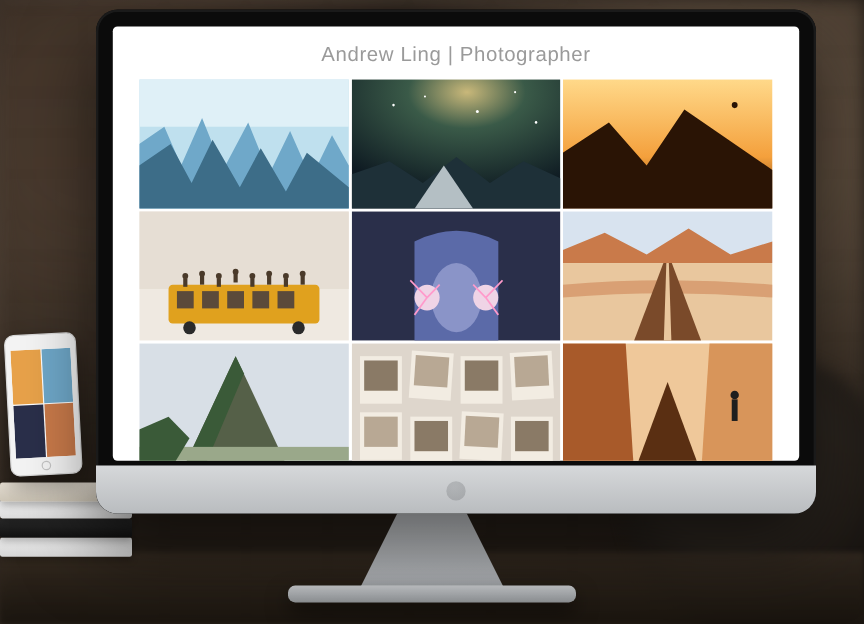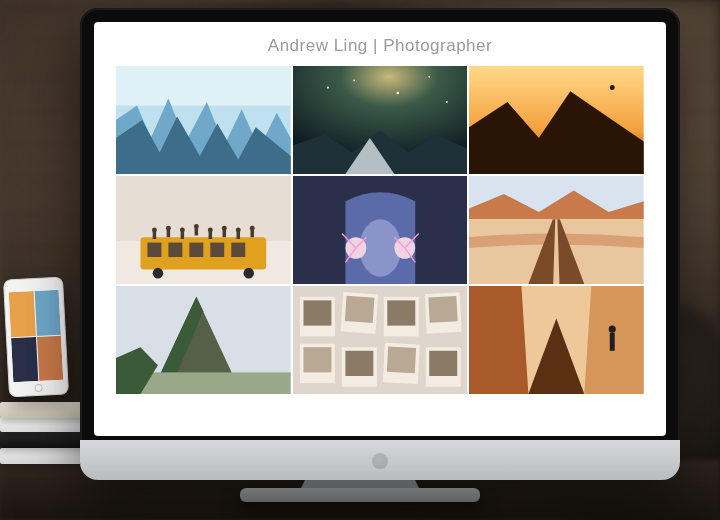--- a/index.html
+++ b/index.html
@@ -25,21 +25,21 @@
     position:absolute; inset:0;
     background:
       repeating-linear-gradient(0deg, rgba(0,0,0,0.12) 0 2px, transparent 2px 34px),
       repeating-linear-gradient(90deg, rgba(0,0,0,0.10) 0 2px, transparent 2px 68px);
     opacity:.35; filter: blur(3px);
   }
   
   .imac {
     position: absolute;
     left: 80px; top: 8px;
-    width: 600px; height: 472px;
+    width: 600px; height: 420px;
     background: #0b0b0b;
     border-radius: 18px;
     box-shadow: 0 30px 60px rgba(0,0,0,0.55), inset 0 0 0 2px #1a1a1a;
   }
   .imac-screen {
     position: absolute; left: 14px; top: 14px; right: 14px; bottom: 44px;
     background: #ffffff;
     border-radius: 4px;
     overflow: hidden;
   }

